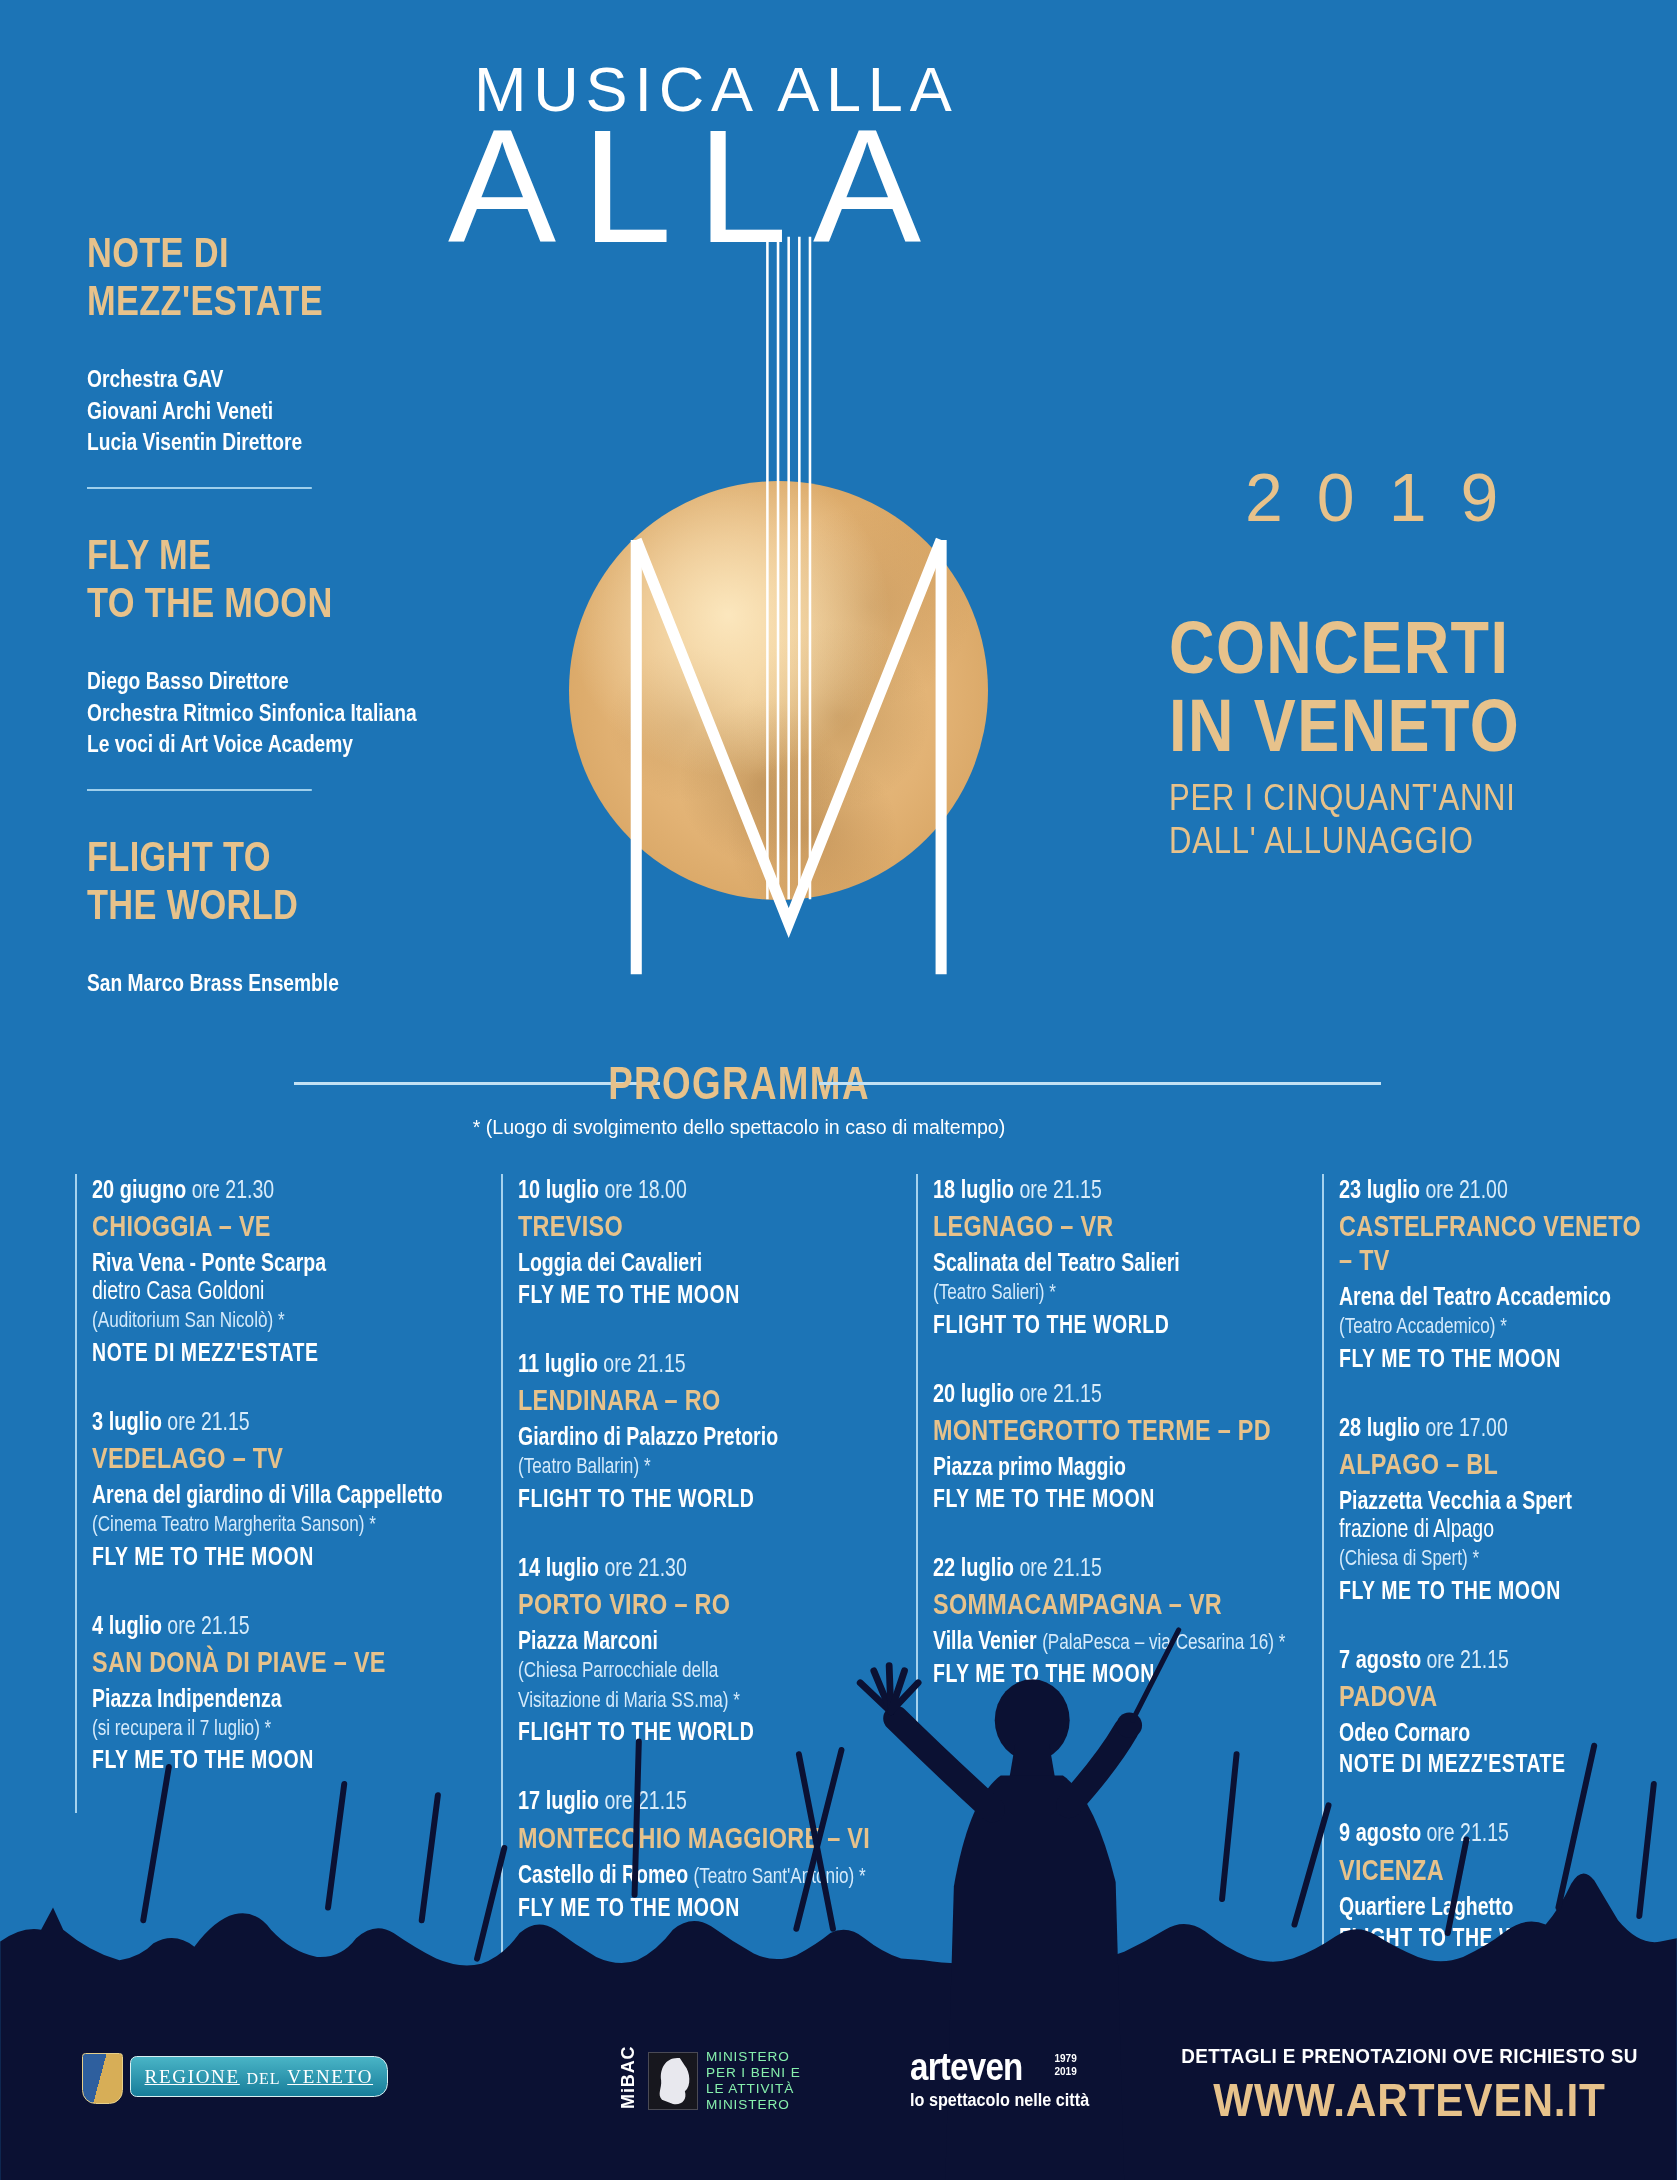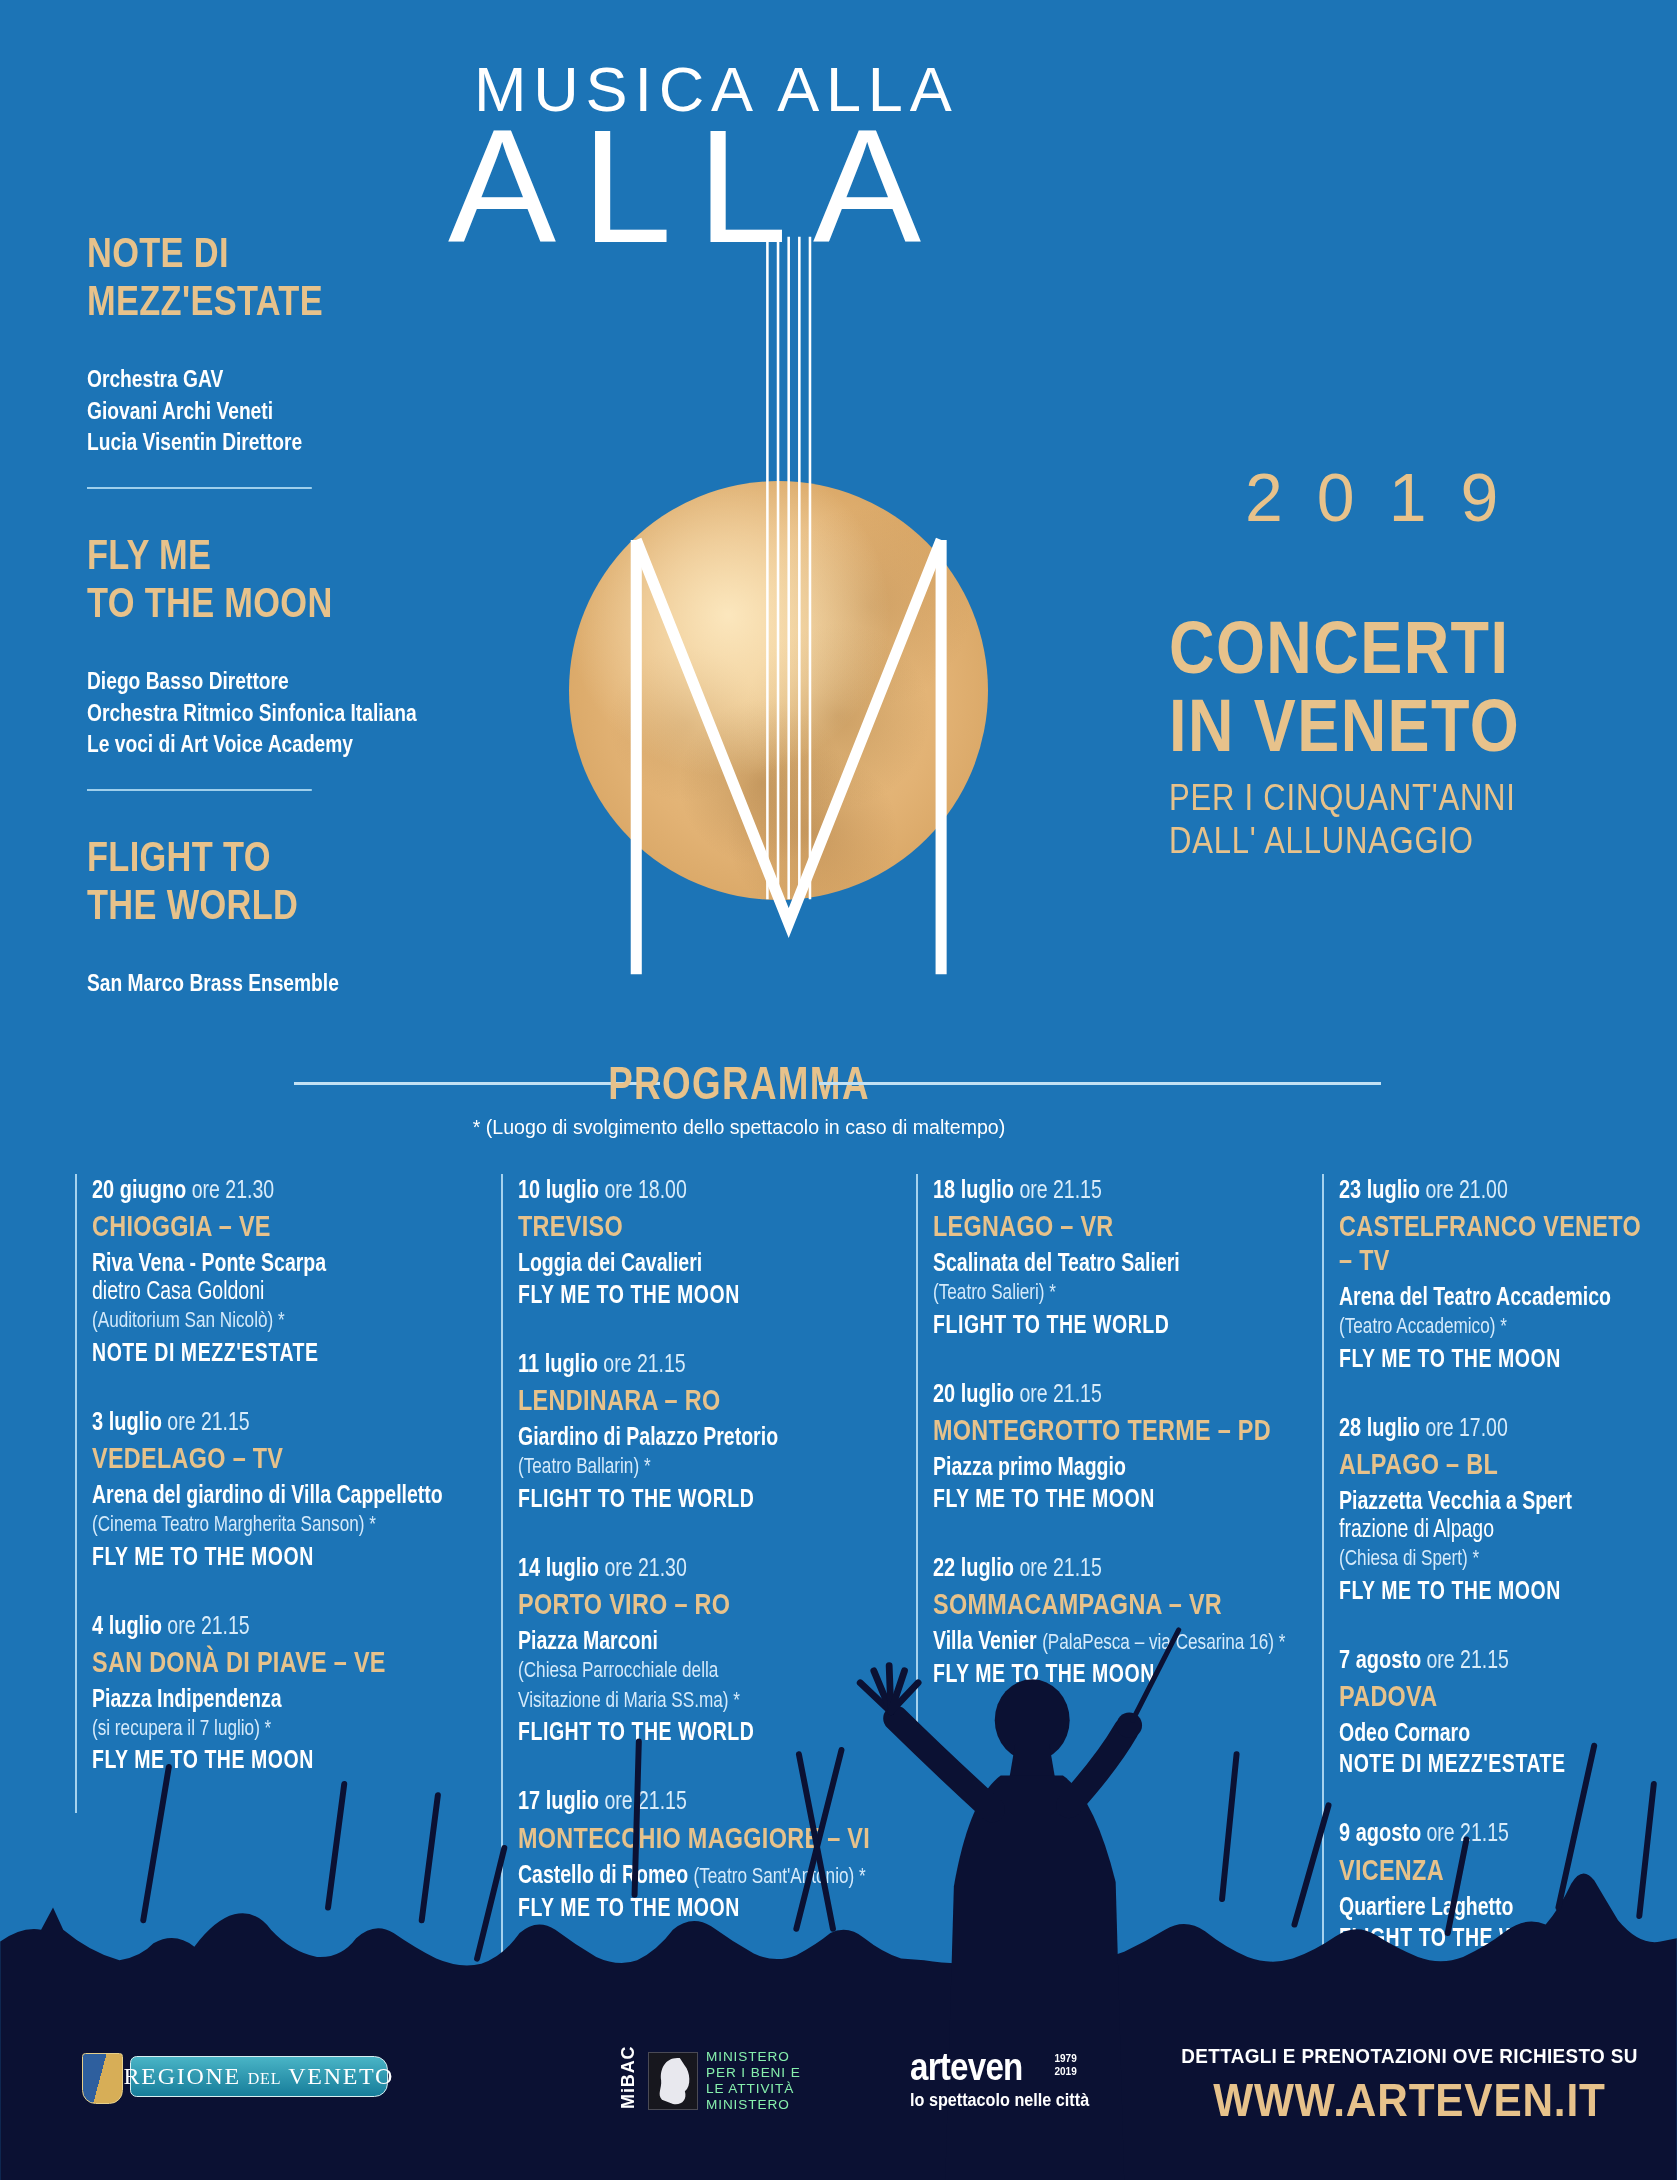--- a/index.html
+++ b/index.html
@@ -63,21 +63,21 @@
            letter-spacing:0.7px;margin-top:3.4px;}
   
   .sil-svg{position:absolute;left:0;top:1601px;}
   .regione{position:absolute;left:82px;top:2053px;display:flex;align-items:flex-start;}
   .crest{width:39px;height:49px;border:1.7px solid #e7d08a;border-radius:3.4px 3.4px 13.6px 13.6px;
          background:linear-gradient(105deg,#2e5f9e 0 45%,#d7ae57 45% 100%);}
   .banner{margin-left:6.8px;margin-top:3.4px;height:39px;width:256px;display:flex;align-items:center;
           justify-content:center;gap:6.8px;background:linear-gradient(#49b4c6,#177d9a);
           border:1.7px solid #d8f0f2;border-radius:6.8px 13.6px 13.6px 6.8px;
           font-family:"Liberation Serif","DejaVu Serif",serif;color:#fff;}
-  .banner .big{font-size:24px;letter-spacing:1.7px;}
+  .banner .big{font-size:19px;letter-spacing:1.7px;text-decoration:underline;}
   .banner .small{font-size:16px;letter-spacing:0.9px;padding-top:5.1px;}
   .mibac{position:absolute;left:618px;top:2049px;display:flex;align-items:center;gap:8.5px;color:#fff;}
   .mibac-vert{writing-mode:vertical-rl;transform:rotate(180deg);font-size:18px;font-weight:bold;
               letter-spacing:0.9px;height:56px;text-align:center;}
   .mibac-square{width:48px;height:56px;background:#17171e;border:0.9px solid #4a4a55;position:relative;}
   .mibac-lines{font-size:13.6px;line-height:16px;letter-spacing:0.9px;color:#86efac;}
   .arteven{position:absolute;left:910px;top:2049px;color:#fff;}
   .arteven-row{display:flex;align-items:flex-start;gap:12px;}
   .arteven-name{font-size:39px;font-weight:bold;line-height:36px;letter-spacing:-0.9px;
                 transform:scaleX(0.85);transform-origin:0 0;}

